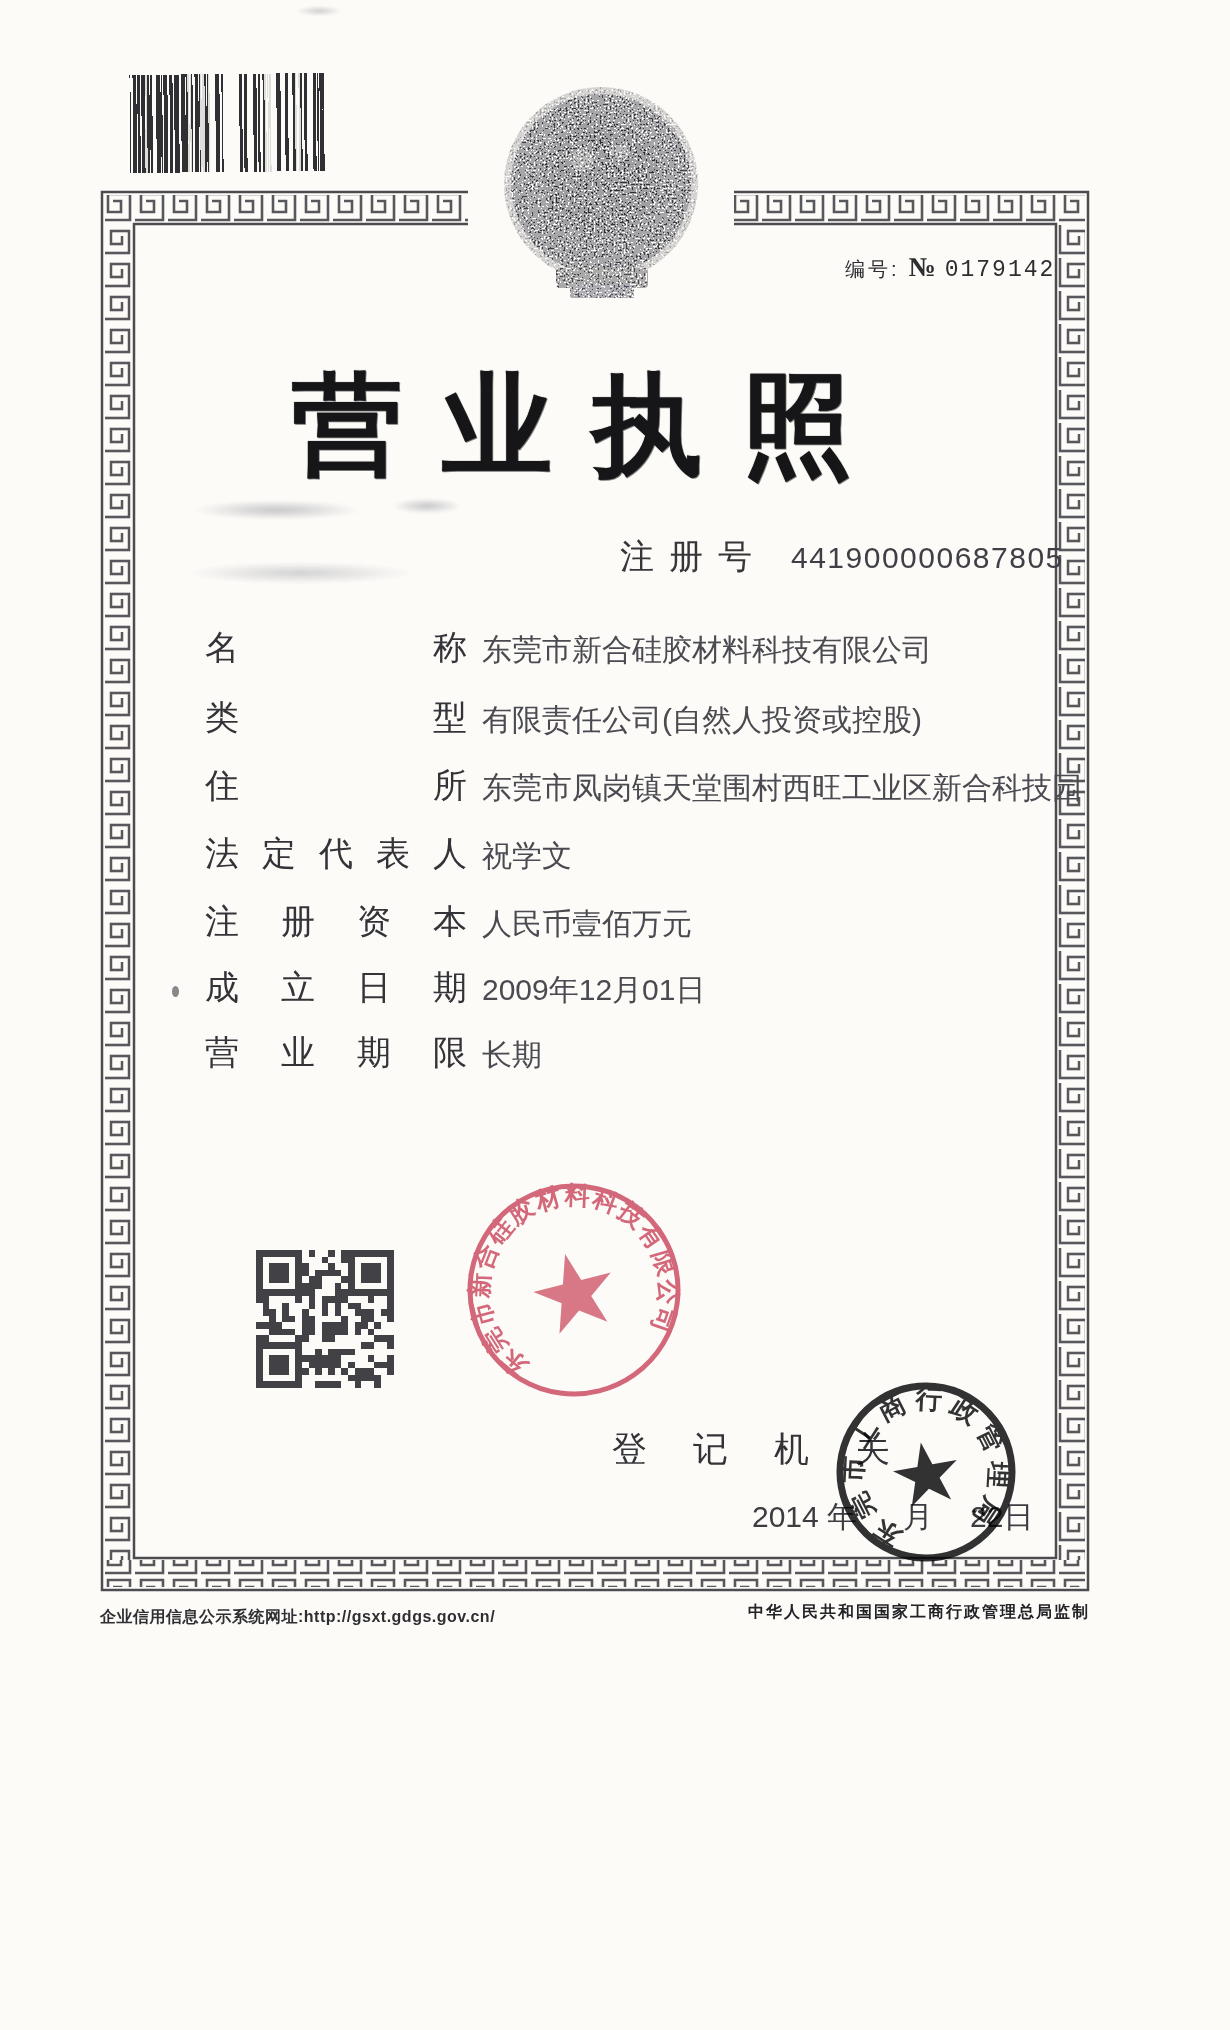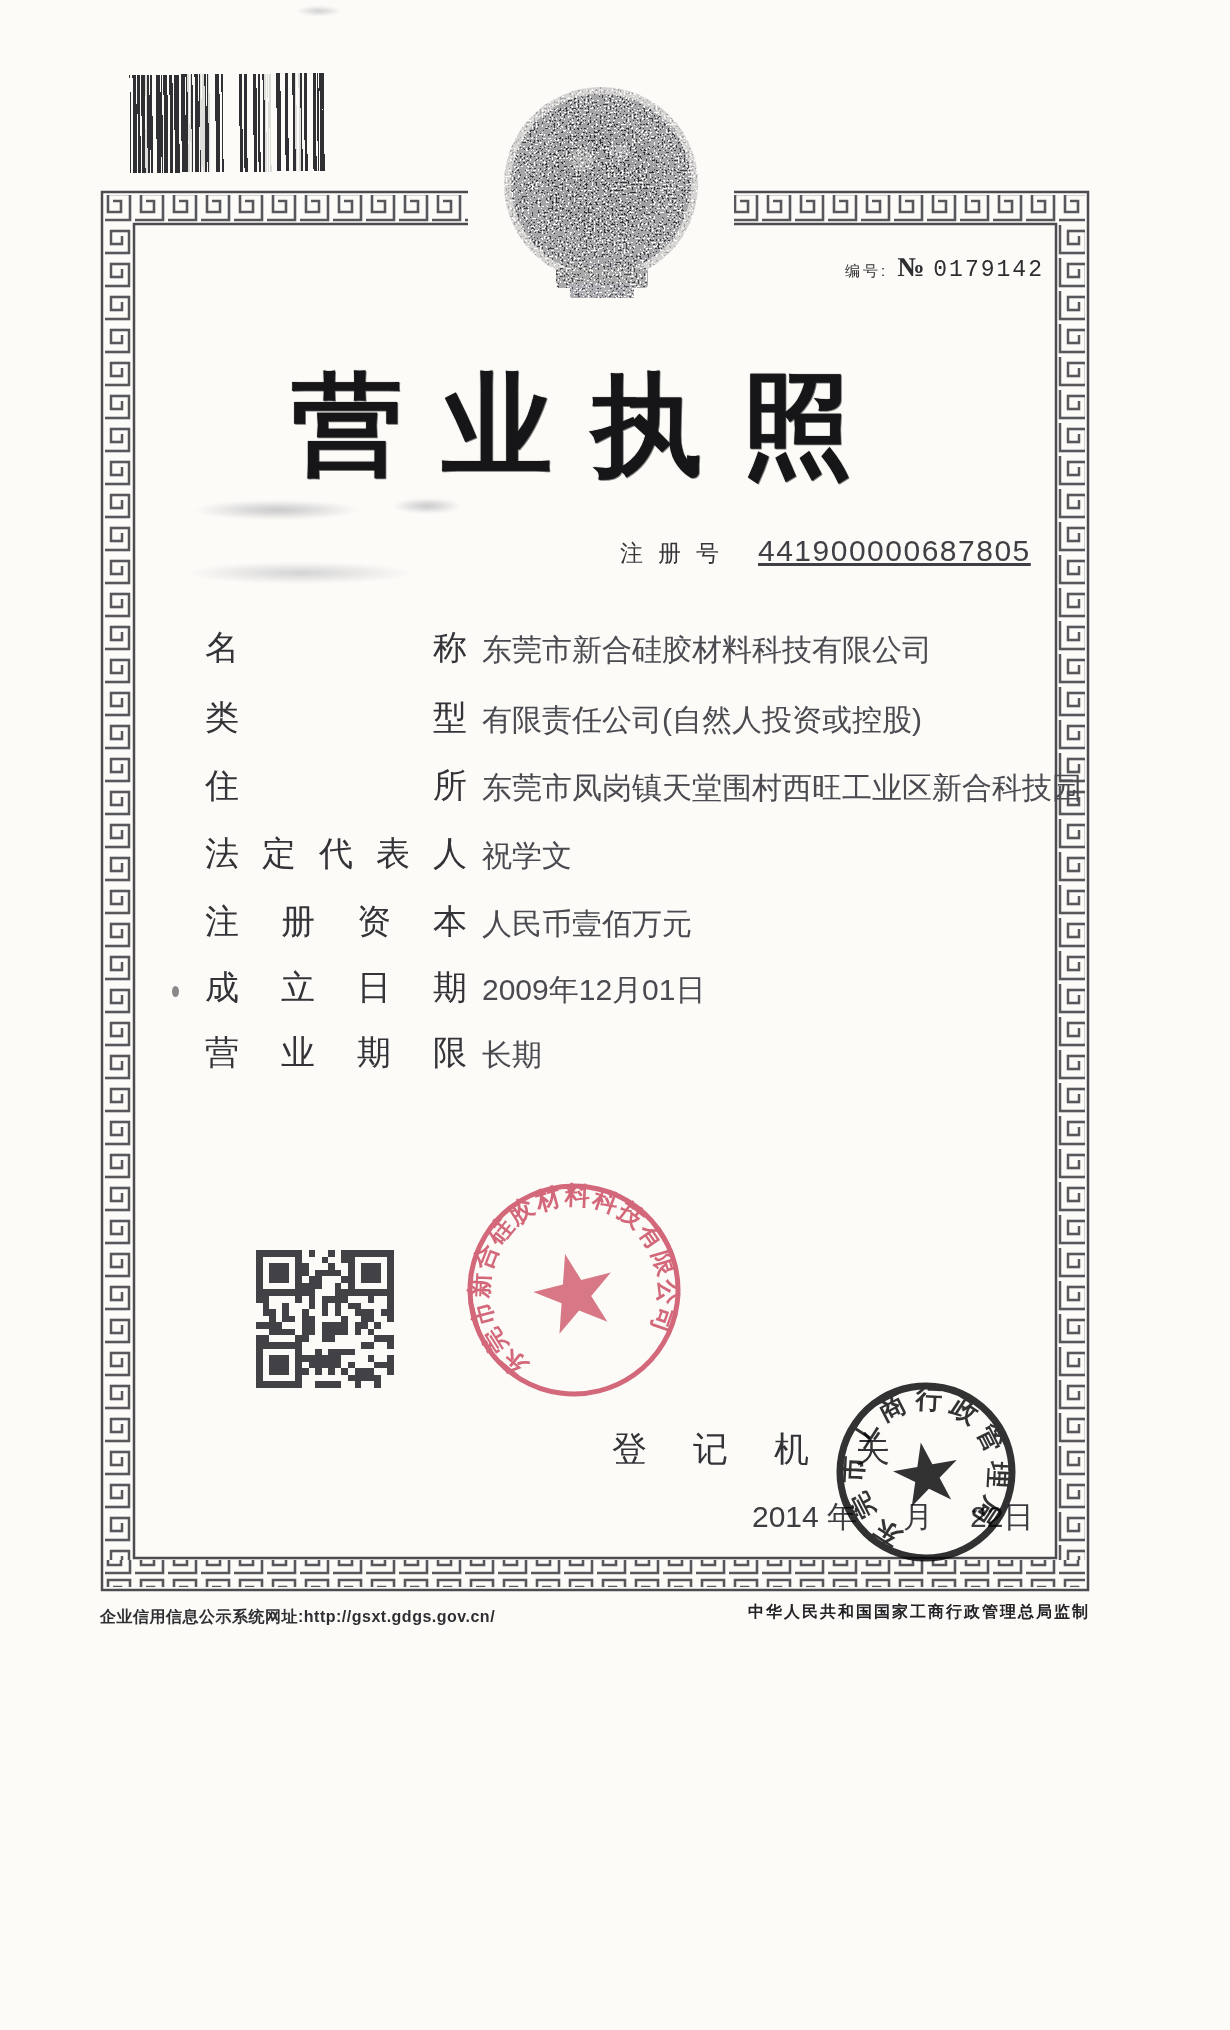--- a/index.html
+++ b/index.html
@@ -14,33 +14,33 @@
   
   #emblem-wrap{left:468px;top:68px;width:266px;height:242px;background:#fcfbf8;
                display:flex;justify-content:center;align-items:flex-start;z-index:2;}
   #emblem-wrap svg{margin-top:14px;}
 
   
   #frame{left:100px;top:190px;z-index:1;}
 
   
   #serial{left:845px;top:252px;z-index:3;display:flex;align-items:baseline;gap:9px;color:#2e2e32;}
-  #serial .s-label{font-size:15px;letter-spacing:3px;}
+  #serial .s-label{font-size:20px;letter-spacing:3px;}
   #serial .s-prefix{font-size:27px;font-weight:bold;font-family:"Liberation Serif", serif;}
   #serial .s-num{font-size:23px;font-family:Liberation Mono, monospace;letter-spacing:2px;}
 
   
   #title{left:292px;top:352px;font-size:110px;font-weight:900;letter-spacing:40px;
          color:#161618;z-index:3;white-space:nowrap;
          text-shadow:0 0 1px #1a1a1c, 1px 1px 0 rgba(30,30,30,.55);}
 
   
   #regline{left:620px;top:534px;z-index:3;display:flex;align-items:baseline;}
-  #regline .r-label{font-size:23px;letter-spacing:15px;color:#36363a;font-weight:500;}
-  #regline .r-num{font-size:30px;margin-left:24px;letter-spacing:1.5px;color:#3f3f45;text-decoration:underline;}
+  #regline .r-label{font-size:34px;letter-spacing:15px;color:#36363a;font-weight:500;}
+  #regline .r-num{font-size:30px;margin-left:24px;letter-spacing:1.5px;color:#3f3f45;}
 
   
   .row{position:absolute;left:205px;width:900px;z-index:3;}
   .flabel{display:inline-block;width:262px;font-size:34px;font-weight:500;color:#333338;
           text-align:justify;text-align-last:justify;}
   .fvalue{position:absolute;left:277px;top:5px;font-size:30px;color:#4a4a50;white-space:nowrap;}
   .fvalue.scope{width:612px;font-size:21px;line-height:1.46;white-space:normal;top:3px;
                 letter-spacing:.5px;}
 
   

